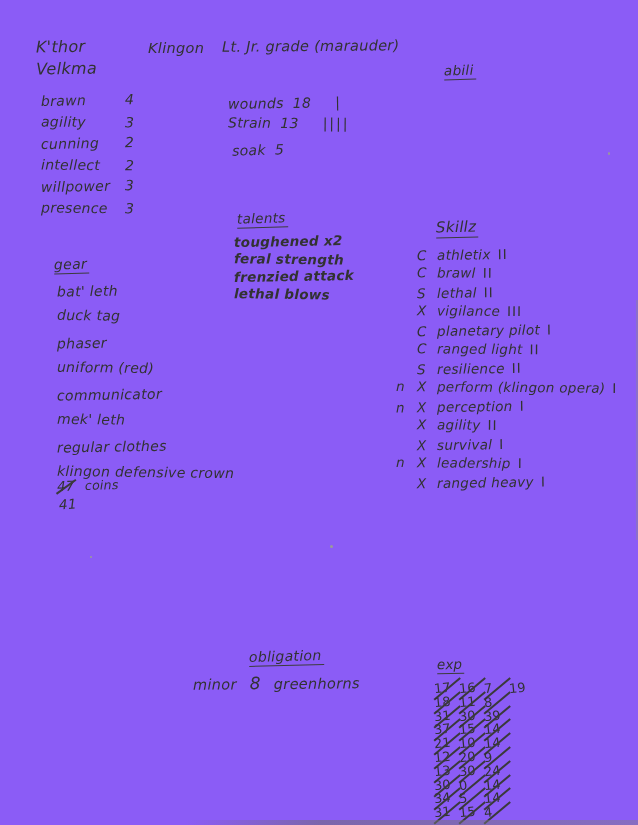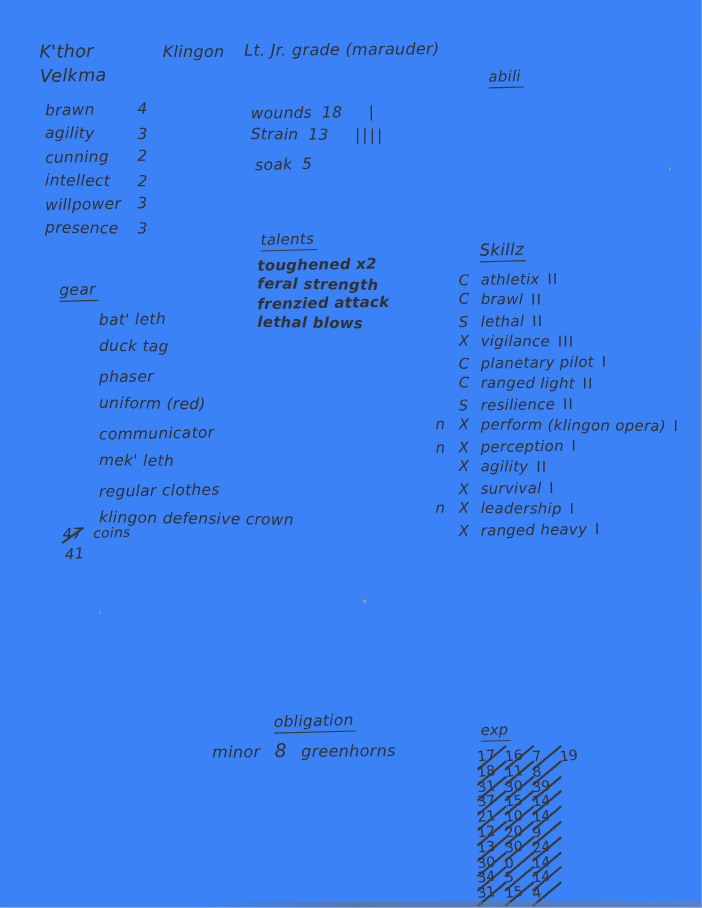--- a/index.html
+++ b/index.html
@@ -1,19 +1,19 @@
 <!DOCTYPE html>
 <html><head>
 <meta charset="utf-8">
 <style>
   html,body{margin:0;padding:0;background:#e8e8e8;}
   .page{
     position:relative;
     width:638px;height:825px;
-    background:#3b82f6;
+    background:#8b5cf6;
     font-family:"DejaVu Sans", sans-serif;
     font-style:italic;
     color:#323232;
     overflow:hidden;
     margin:0 auto;
     box-shadow:0 0 4px rgba(0,0,0,.25);
   }
   .abs{position:absolute;}
   .hw{letter-spacing:.3px;}
   .hdr{
@@ -37,21 +37,21 @@
   .status-row{font-size:14px;line-height:16px;}
   .status-row .val{margin-left:9px;}
   .status-row .tally{margin-left:24px;letter-spacing:2px;font-style:normal;}
   
   .plain-list{display:flex;flex-direction:column;font-size:13.5px;}
   .plain-list div{white-space:nowrap;}
   .plain-list div:nth-child(odd){transform:rotate(-1deg);}
   .plain-list div:nth-child(even){transform:rotate(0.8deg);}
   .abil-list{gap:5px;line-height:14.5px;}
   .tal-list{gap:3px;line-height:14.5px;}
-  .gear-list{gap:11px;line-height:15px;font-size:14px;margin-left:33px;}
+  .gear-list{gap:11px;line-height:15px;font-size:14px;}
   
   .skill-list{display:flex;flex-direction:column;gap:4.5px;font-size:13.5px;}
   .skill-row{display:flex;line-height:14.5px;white-space:nowrap;}
   .skill-row:nth-child(odd){transform:rotate(-0.8deg);}
   .skill-row:nth-child(even){transform:rotate(0.5deg);}
   .skill-note{width:21px;}
   .skill-mark{width:20px;}
   .skill-rank{margin-left:7px;letter-spacing:1px;font-style:normal;text-align:right;}
   
   .struck{position:relative;display:inline-block;}

